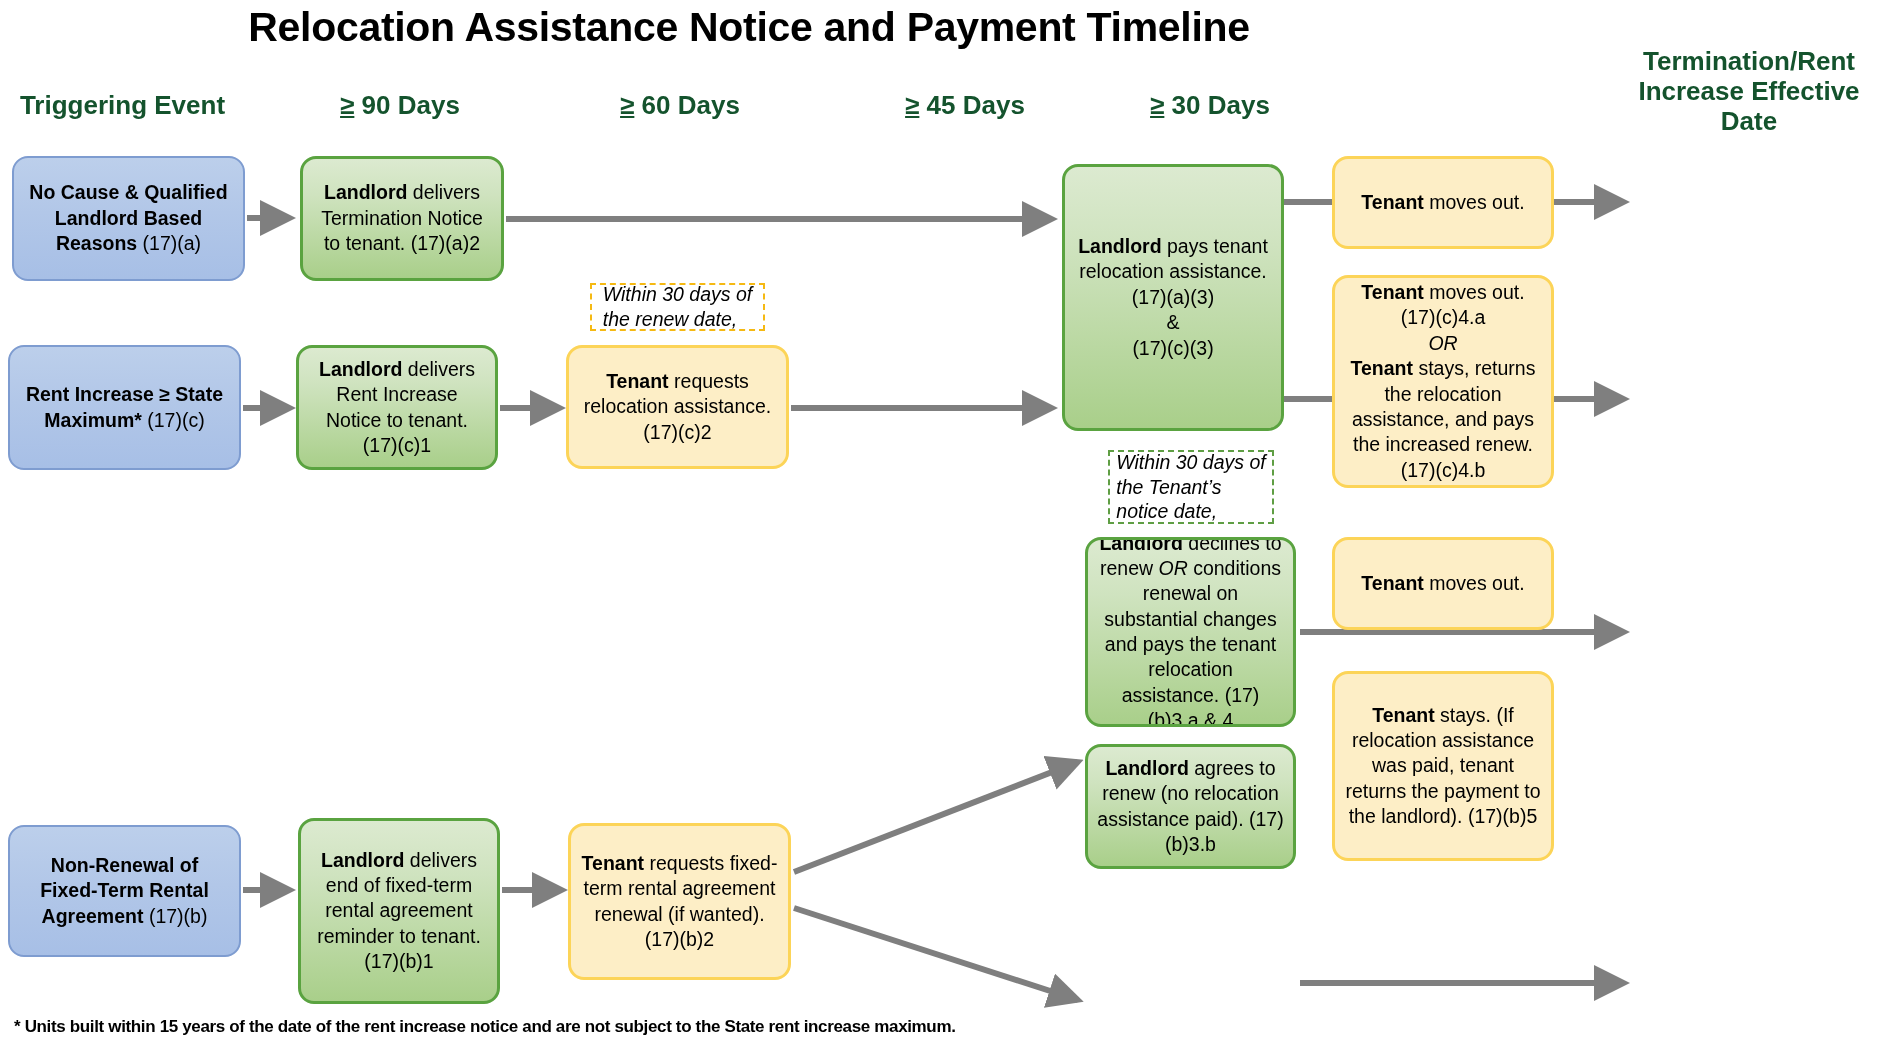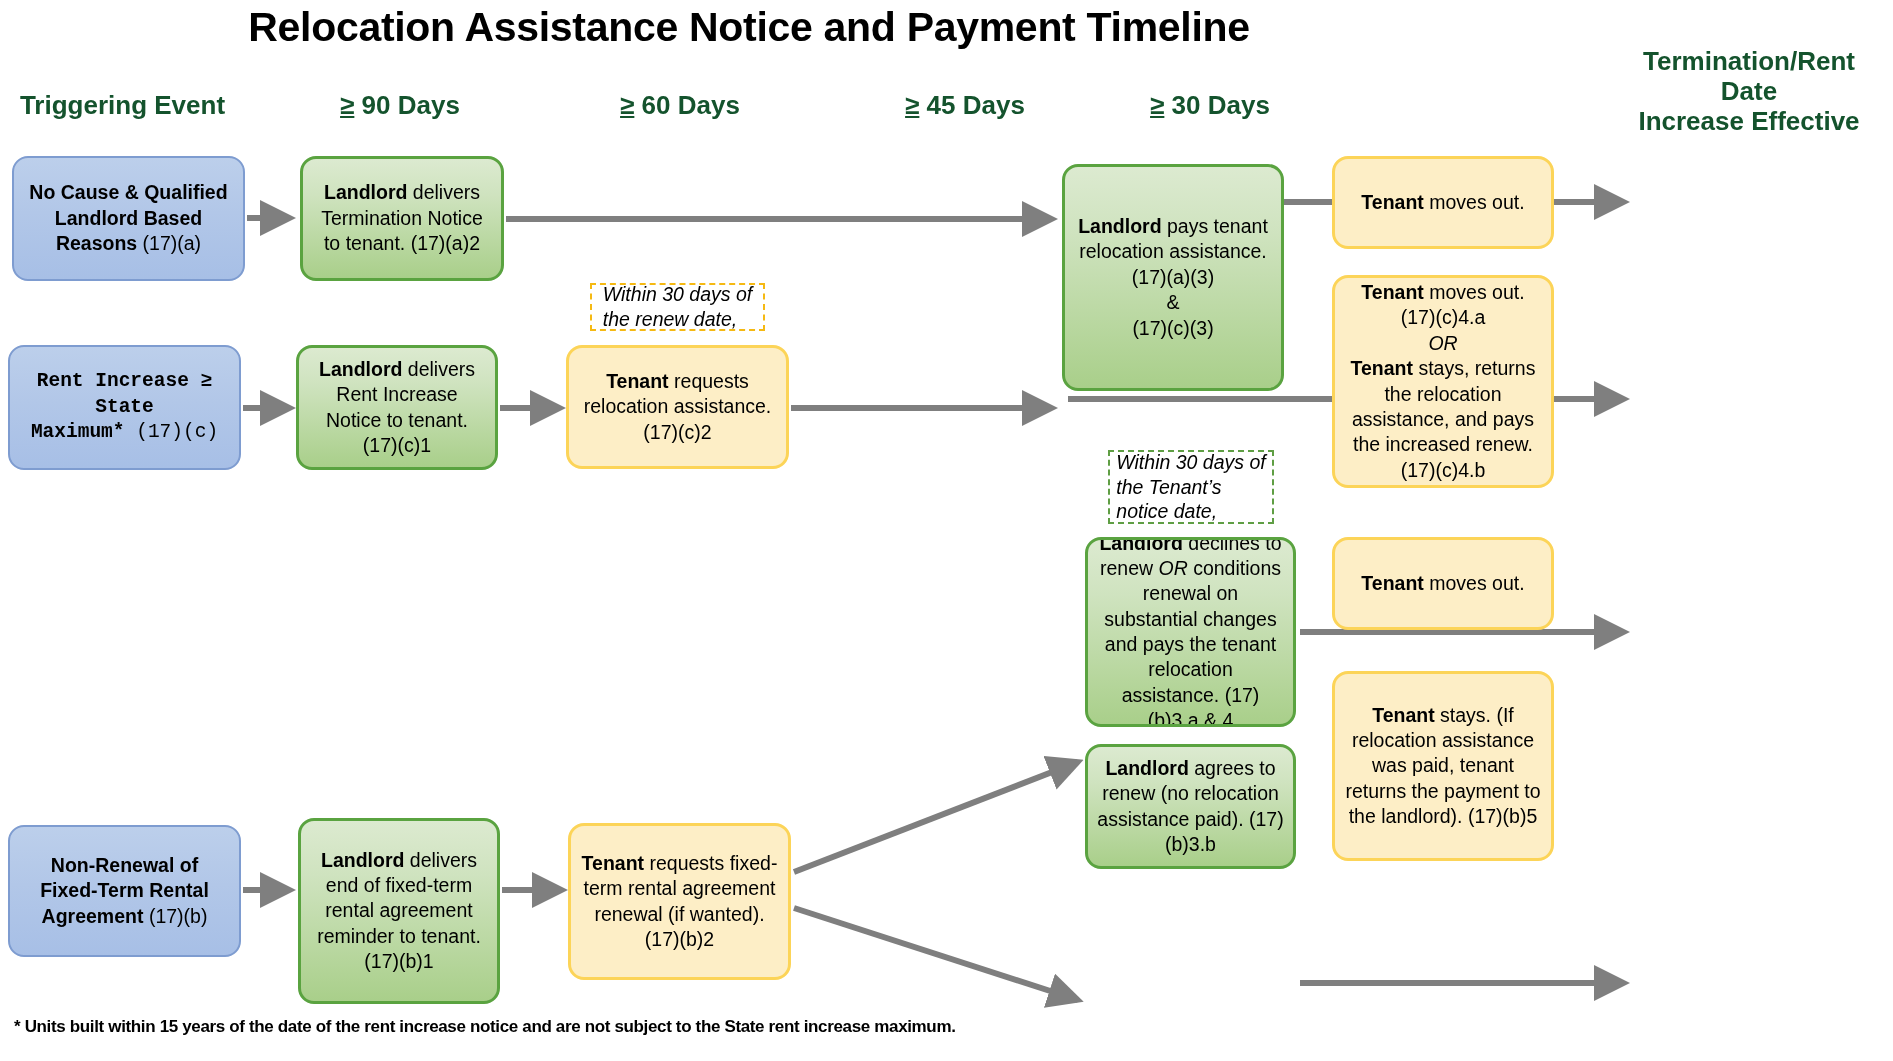--- a/index.html
+++ b/index.html
@@ -122,22 +122,22 @@
     <span>45 Days</span>
   </div>
 
   <div class="abs col-header" style="left:1090px; top:90px; width:240px;">
     <span class="u">≥</span>
     <span>30 Days</span>
   </div>
 
   <div class="abs col-header" style="left:1605px; top:46px; width:288px;">
     <div>Termination/Rent</div>
+    <div>Increase Effective</div>
     <div>Date</div>
-    <div>Increase Effective</div>
   </div>
 
   <svg class="abs" id="arrows" viewBox="0 0 1893 1061" width="1893" height="1061">
     <defs>
       <marker id="ah" markerWidth="6" markerHeight="6" refX="5" refY="3" orient="auto" markerUnits="strokeWidth">
         <path d="M0,0 L6,3 L0,6 z" fill="#7f7f7f"></path>
       </marker>
     </defs>
     <g stroke="#7f7f7f" stroke-width="6" fill="none" marker-end="url(#ah)">
 
@@ -182,21 +182,21 @@
       <b>Landlord</b><span> delivers Termination Notice to tenant. (17)(a)2</span>
     </div>
   </div>
 
   <div class="abs node yellow" style="left:1332px; top:156px; width:222px; height:93px;">
     <div class="txt">
       <b>Tenant</b><span> moves out.</span>
     </div>
   </div>
 
-  <div class="abs node blue" style="left:8px; top:345px; width:233px; height:125px;font-family:Liberation Mono, monospace;">
+  <div class="abs node blue" style="left:8px; top:345px; width:233px; height:125px;">
     <div class="txt">
       <div><b>Rent Increase ≥ State</b></div>
       <div><b>Maximum*</b><span> (17)(c)</span></div>
     </div>
   </div>
 
   <div class="abs node green" style="left:296px; top:345px; width:202px; height:125px;">
     <div class="txt">
       <b>Landlord</b><span> delivers Rent Increase Notice to tenant. (17)(c)1</span>
     </div>
@@ -208,21 +208,21 @@
       <div>the renew date,</div>
     </div>
   </div>
 
   <div class="abs node yellow" style="left:566px; top:345px; width:223px; height:124px;">
     <div class="txt">
       <b>Tenant</b><span> requests relocation assistance. (17)(c)2</span>
     </div>
   </div>
 
-  <div class="abs node green" style="left:1062px; top:164px; width:222px; height:227px;">
+  <div class="abs node green" style="left:1062px; top:164px; width:222px; height:267px;">
     <div class="txt">
       <b>Landlord</b><span> pays tenant relocation assistance.</span>
       <div>(17)(a)(3)</div>
       <div>&amp;</div>
       <div>(17)(c)(3)</div>
     </div>
   </div>
 
   <div class="abs node yellow" style="left:1332px; top:275px; width:222px; height:213px;">
     <div class="txt">

